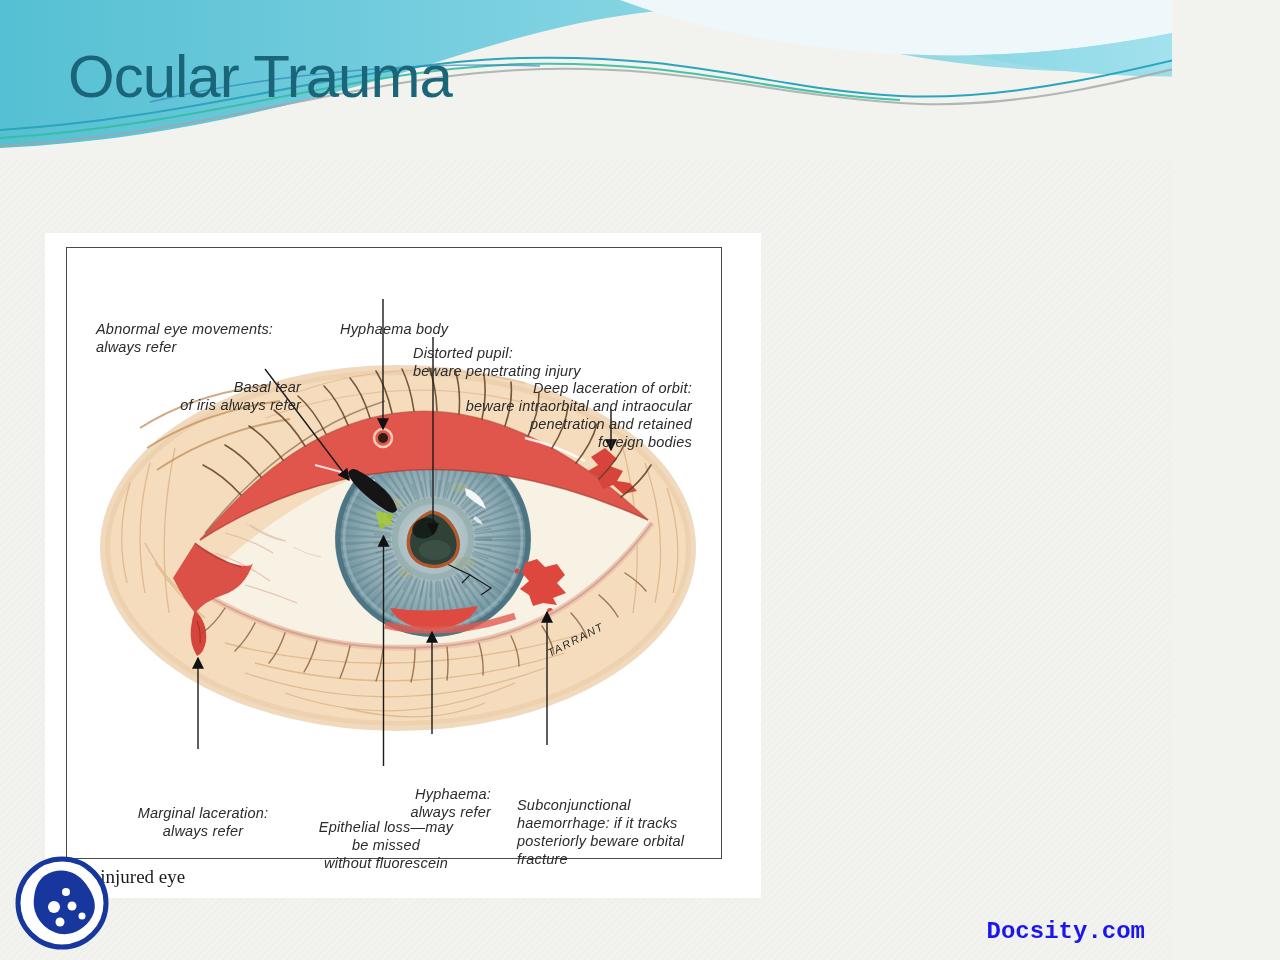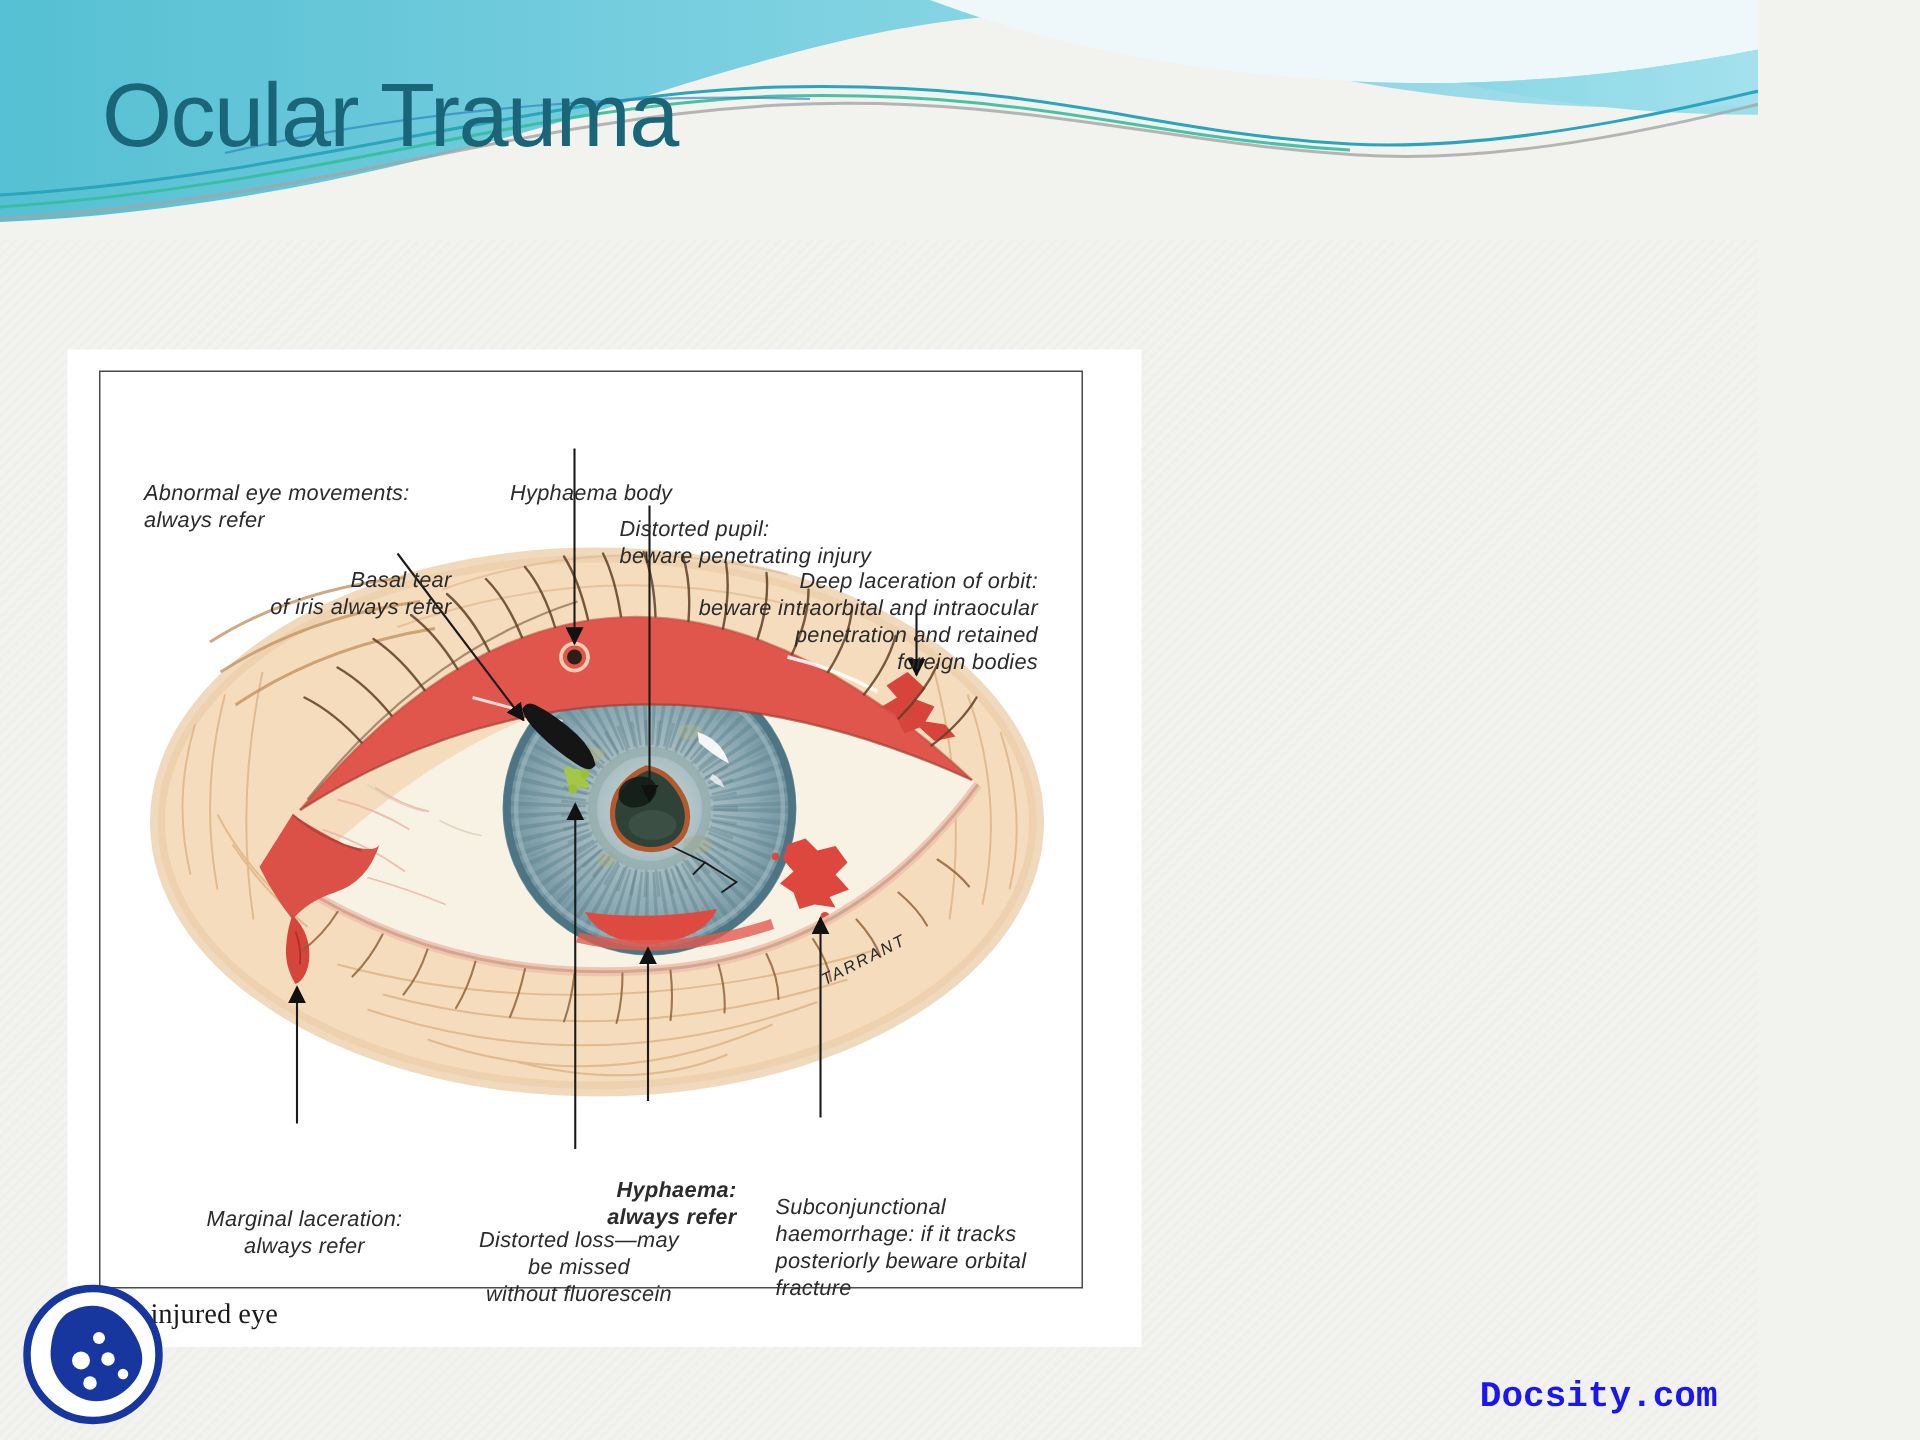--- a/index.html
+++ b/index.html
@@ -221,24 +221,24 @@
     <div class="fig-label" style="left:368px;top:63px;">Distorted pupil:
 beware penetrating injury</div>
     <div class="fig-label al-right" style="right:460px;top:97px;">Basal tear
 of iris always refer</div>
     <div class="fig-label al-right" style="right:69px;top:98px;">Deep laceration of orbit:
 beware intraorbital and intraocular
 penetration and retained
 foreign bodies</div>
     <div class="fig-label al-center" style="left:78px;top:523px;width:160px;">Marginal laceration:
 always refer</div>
-    <div class="fig-label al-center" style="left:251px;top:537px;width:180px;">Distorted loss—may
+    <div class="fig-label al-center" style="left:251px;top:537px;width:180px;">Epithelial loss—may
 be missed
 without fluorescein</div>
-    <div class="fig-label al-right" style="right:270px;top:504px;font-weight:bold;">Hyphaema:
+    <div class="fig-label al-right" style="right:270px;top:504px;">Hyphaema:
 always refer</div>
     <div class="fig-label" style="left:472px;top:515px;">Subconjunctional
 haemorrhage: if it tracks
 posteriorly beware orbital
 fracture</div>
 
     <div class="fig-caption">The injured eye</div>
   </div>
 
   <svg class="logo" viewBox="0 0 100 100">

